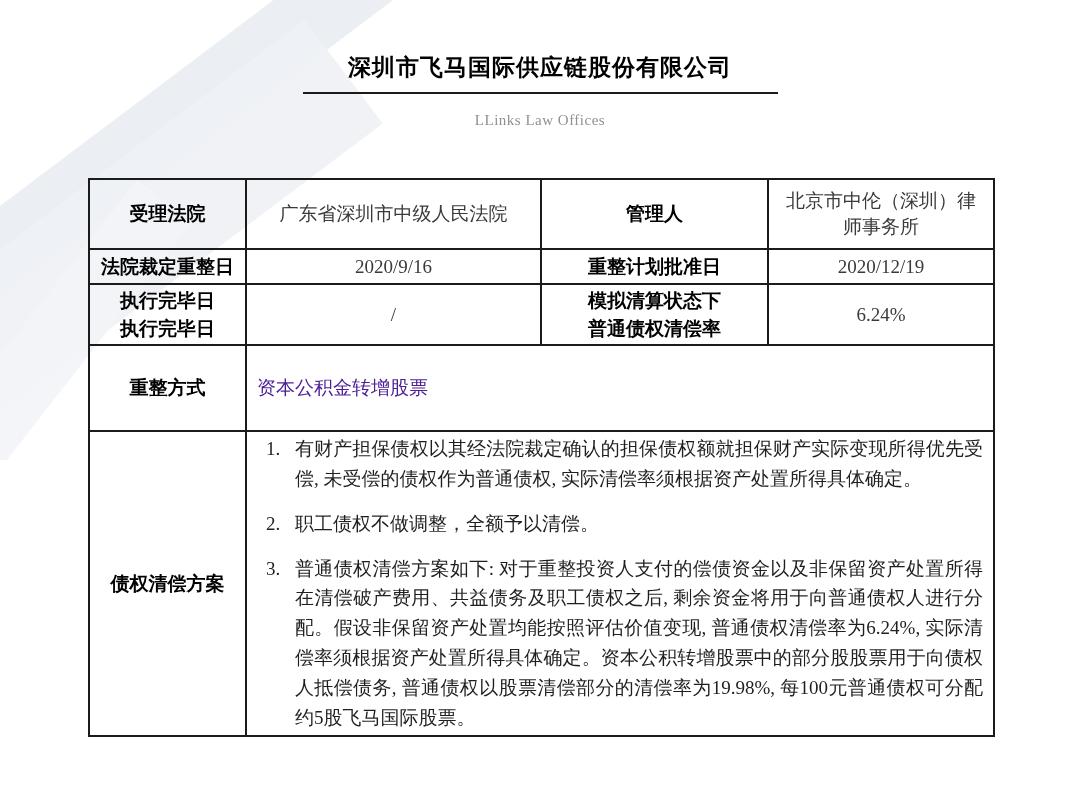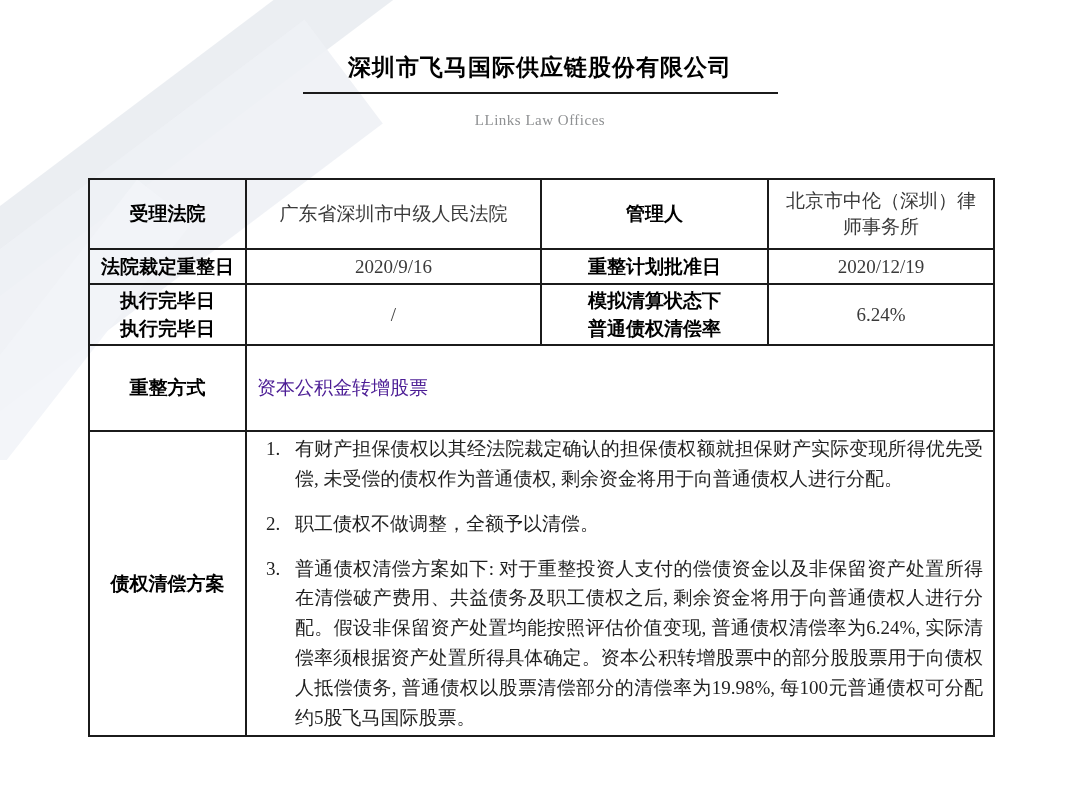--- a/index.html
+++ b/index.html
@@ -170,21 +170,21 @@
   </tr>
   <tr class="r4">
     <td class="lbl">重整方式</td>
     <td class="val val-left" colspan="3">资本公积金转增股票</td>
   </tr>
   <tr class="r5">
     <td class="lbl">债权清偿方案</td>
     <td class="plan-cell" colspan="3">
       <div class="plan-item">
         <span class="num">1.</span>
-        <span class="txt">有财产担保债权以其经法院裁定确认的担保债权额就担保财产实际变现所得优先受偿, 未受偿的债权作为普通债权, 剩余资金将用于向普通债权人进行分配。</span>
+        <span class="txt">有财产担保债权以其经法院裁定确认的担保债权额就担保财产实际变现所得优先受偿, 未受偿的债权作为普通债权, 实际清偿率须根据资产处置所得具体确定。</span>
       </div>
       <div class="plan-item">
         <span class="num">2.</span>
         <span class="txt">职工债权不做调整，全额予以清偿。</span>
       </div>
       <div class="plan-item">
         <span class="num">3.</span>
         <span class="txt">普通债权清偿方案如下: 对于重整投资人支付的偿债资金以及非保留资产处置所得在清偿破产费用、共益债务及职工债权之后, 剩余资金将用于向普通债权人进行分配。假设非保留资产处置均能按照评估价值变现, 普通债权清偿率为6.24%, 实际清偿率须根据资产处置所得具体确定。资本公积转增股票中的部分股股票用于向债权人抵偿债务, 普通债权以股票清偿部分的清偿率为19.98%, 每100元普通债权可分配约5股飞马国际股票。</span>
       </div>
     </td>

